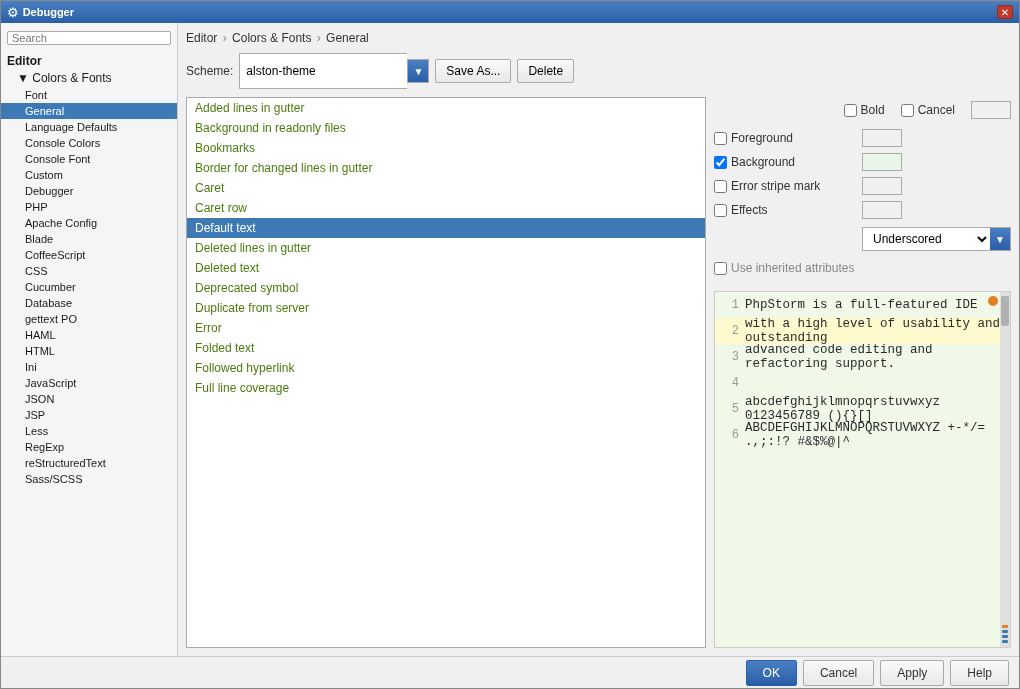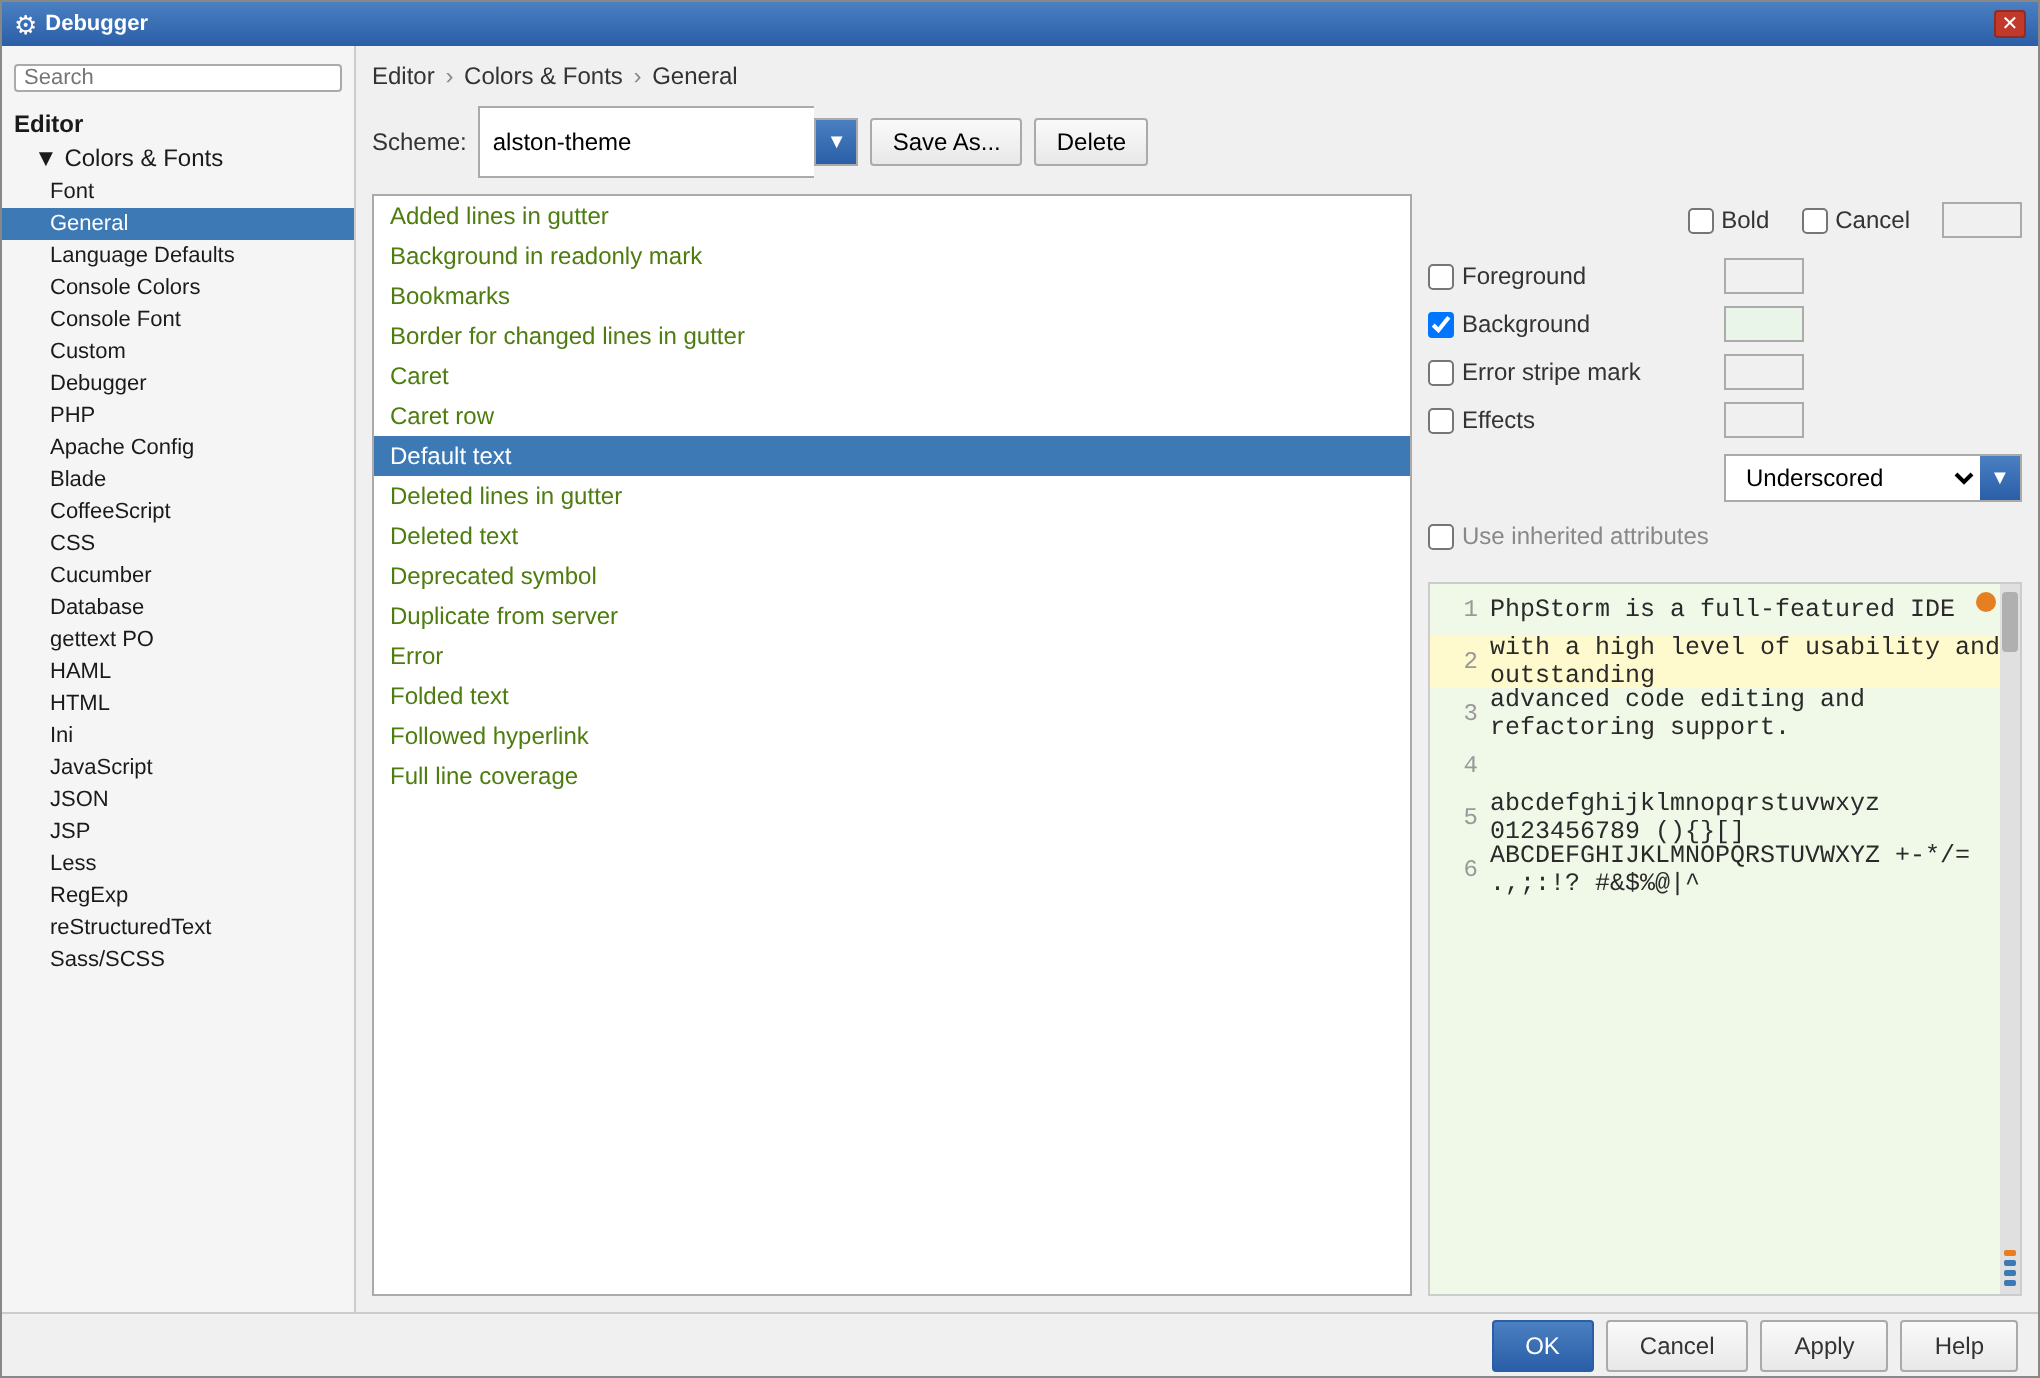--- a/index.html
+++ b/index.html
@@ -458,21 +458,21 @@
           <div class="scheme-dropdown-btn">▼</div>
         </div>
         <button class="scheme-btn">Save As...</button>
         <button class="scheme-btn">Delete</button>
       </div>
 
       <div class="editor-columns">
 
         <div class="options-list-wrap">
           <div class="options-list-item">Added lines in gutter</div>
-          <div class="options-list-item">Background in readonly mark</div>
+          <div class="options-list-item">Background in readonly files</div>
           <div class="options-list-item">Bookmarks</div>
           <div class="options-list-item">Border for changed lines in gutter</div>
           <div class="options-list-item">Caret</div>
           <div class="options-list-item">Caret row</div>
           <div class="options-list-item selected">Default text</div>
           <div class="options-list-item">Deleted lines in gutter</div>
           <div class="options-list-item">Deleted text</div>
           <div class="options-list-item">Deprecated symbol</div>
           <div class="options-list-item">Duplicate from server</div>
           <div class="options-list-item">Error</div>

